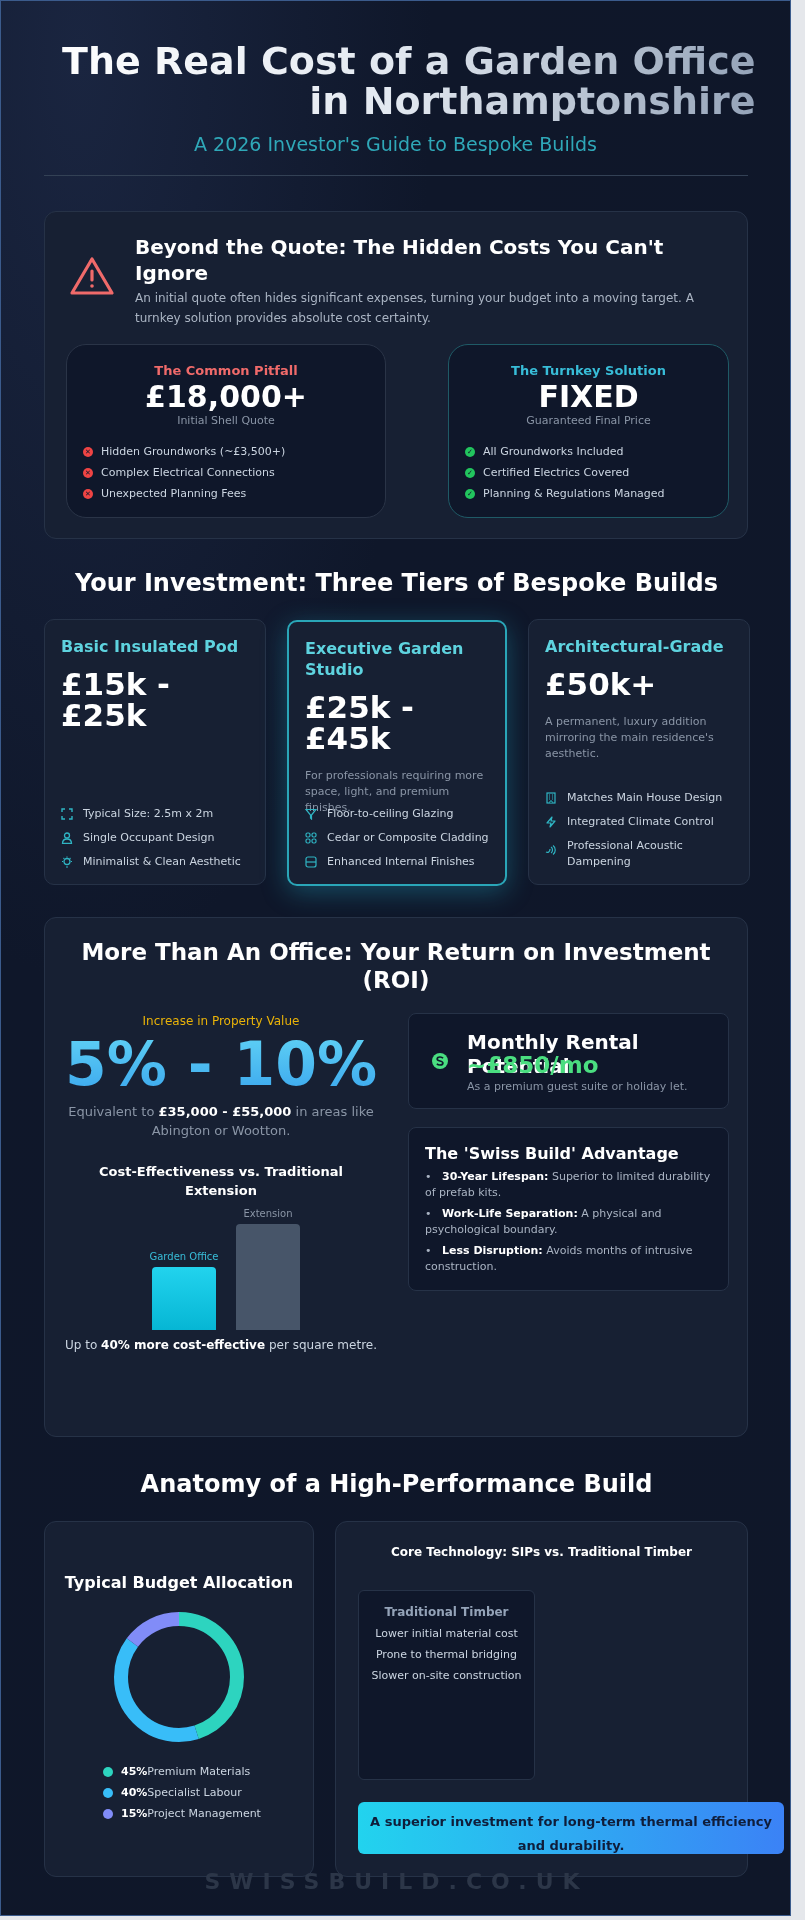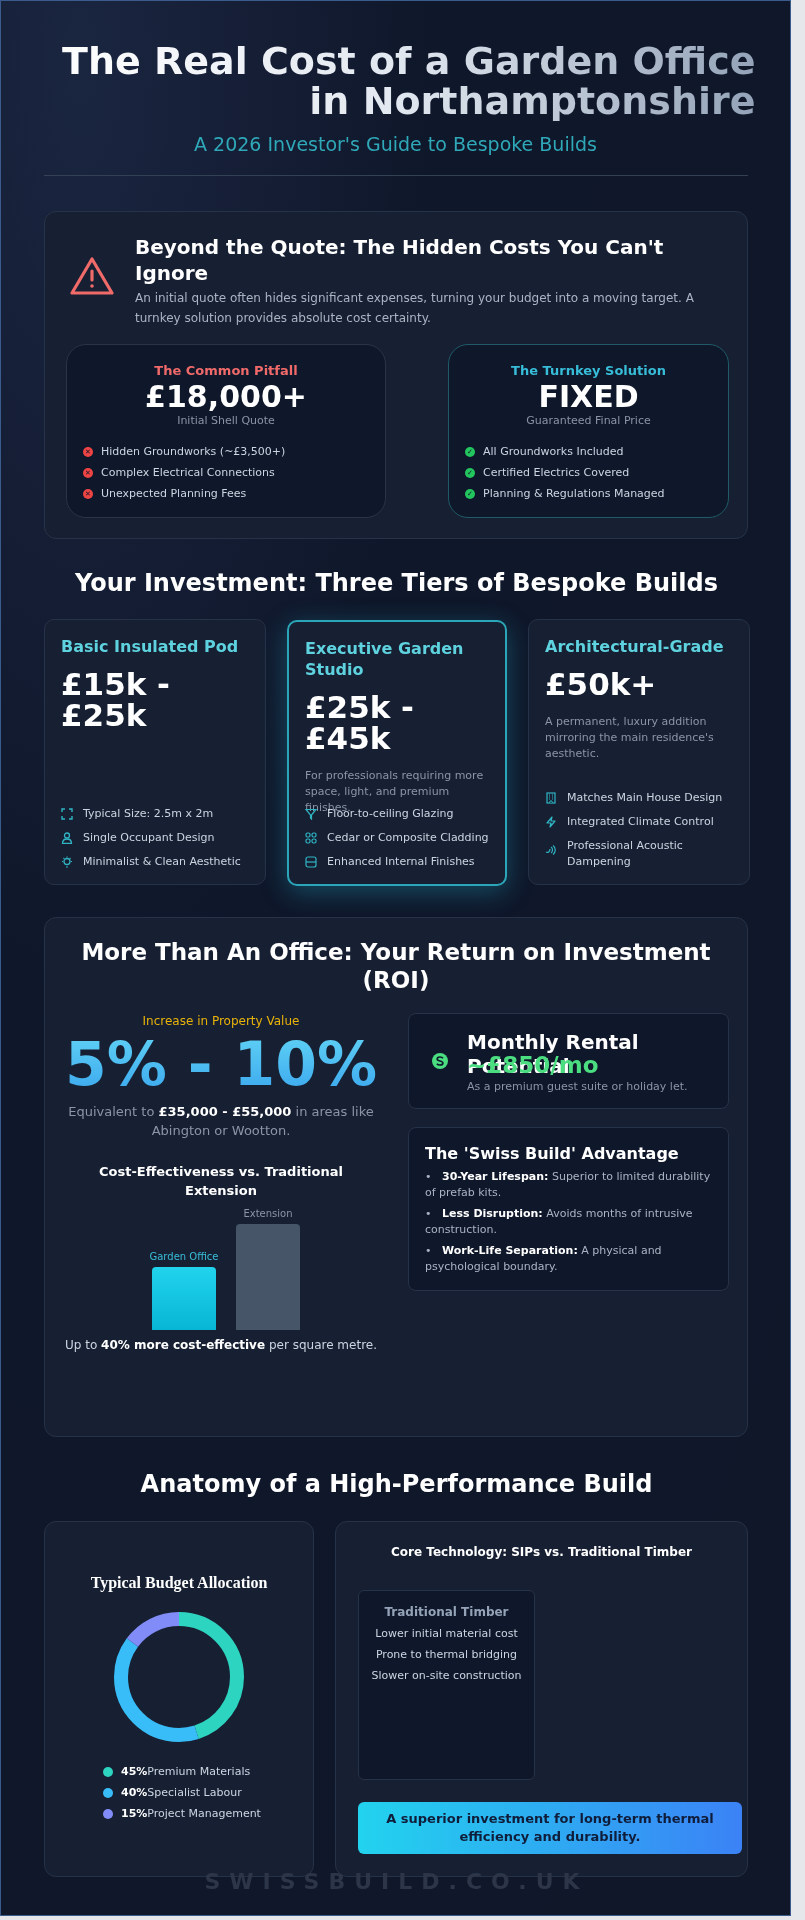--- a/index.html
+++ b/index.html
@@ -73,34 +73,34 @@
   .rental .rs { position: absolute; left: 58px; top: 66px; font-size: 11px; color: #8a95a6; }
   .rental .dollar { position: absolute; left: 22px; top: 38px; width: 18px; height: 18px; }
   .advantage { position: absolute; left: 363px; top: 209px; width: 321px; height: 164px; background: #0f172a; border: 1px solid #263247; border-radius: 8px; padding: 16px 16px; }
   .advantage h3 { font-size: 16px; color: #fff; font-weight: bold; }
   .advantage ul { list-style: none; margin-top: 6px; }
   .advantage li { font-size: 11px; color: #aab4c3; line-height: 16px; margin-bottom: 5px; }
   .advantage li b { color: #fff; }
 
   
   .budget { left: 43px; top: 1520px; width: 270px; height: 356px; text-align: center; }
-  .budget h3 { font-size: 16px; font-weight: bold; color: #fff; line-height: 21px; margin-top: 50px; font-family: Liberation Serif, serif; }
+  .budget h3 { font-size: 16px; font-weight: bold; color: #fff; line-height: 21px; margin-top: 50px; }
   .donut { margin: 14px auto 0; width: 140px; height: 140px; display: block; }
   .legend { list-style: none; text-align: left; margin: 14px 0 0 58px; }
   .legend li { font-size: 11px; color: #cbd5e1; height: 21px; display: flex; align-items: center; }
   .legend .sw { width: 10px; height: 10px; border-radius: 50%; margin-right: 8px; }
   .legend b { color: #fff; }
   .tech { left: 334px; top: 1520px; width: 413px; height: 356px; }
   .tech h3 { text-align: center; font-size: 12px; font-weight: bold; color: #fff; line-height: 21px; margin-top: 20px; }
   .col { position: absolute; top: 68px; width: 177px; height: 190px; border-radius: 6px; text-align: center; padding-top: 12px; }
   .col.trad { left: 22px; background: #0f172a; border: 1px solid #263247; }
   .col.sips { left: 215px; background: #334155; border: 1px solid #2aa6b8; }
   .col .ch { font-size: 12px; font-weight: bold; line-height: 18px; padding: 0 10px; }
   .col p { font-size: 11px; line-height: 16px; margin-top: 5px; padding: 0 12px; color: #cbd5e1; }
-  .banner { position: absolute; left: 22px; top: 280px; width: 384px; height: 52px; border-radius: 6px; background: linear-gradient(90deg, #22d3ee, #3b82f6); color: #0f1d3a; font-weight: bold; font-size: 13px; line-height: 18px; text-align: center; padding-top: 8px; }
+  .banner { position: absolute; left: 22px; top: 280px; width: 426px; height: 52px; border-radius: 6px; background: linear-gradient(90deg, #22d3ee, #3b82f6); color: #0f1d3a; font-weight: bold; font-size: 13px; line-height: 24px; text-align: center; padding-top: 8px; }
   .watermark { position: absolute; left: 0; width: 791px; top: 1868px; text-align: center; font-size: 22px; font-weight: bold; letter-spacing: 9px; color: #2c3648; }
 </style>
 </head>
 <body>
 
 <div class="page">
 
   <div class="header">
     <h1 class="main-title">The Real Cost of a Garden Office in Northamptonshire</h1>
     <div class="subtitle">A 2026 Investor's Guide to Bespoke Builds</div>
@@ -268,22 +268,22 @@
         </svg>
       <div class="rt">Monthly Rental Potential</div>
       <div class="rv">~£850/mo</div>
       <div class="rs">As a premium guest suite or holiday let.</div>
     </div>
 
     <div class="advantage">
       <h3>The 'Swiss Build' Advantage</h3>
       <ul>
         <li>•&nbsp;&nbsp; <b>30-Year Lifespan:</b><span> Superior to limited durability of prefab kits.</span></li>
+        <li>•&nbsp;&nbsp; <b>Work-Life Separation:</b><span> A physical and psychological boundary.</span></li>
         <li>•&nbsp;&nbsp; <b>Less Disruption:</b><span> Avoids months of intrusive construction.</span></li>
-        <li>•&nbsp;&nbsp; <b>Work-Life Separation:</b><span> A physical and psychological boundary.</span></li>
       </ul>
     </div>
   </div>
 
   <h2 class="section-title" style="top:1469px">Anatomy of a High-Performance Build</h2>
 
   <div class="card budget">
     <h3>Typical Budget Allocation</h3>
     <svg class="donut" viewBox="0 0 140 140">
       <g transform="rotate(-90 70 70)">

